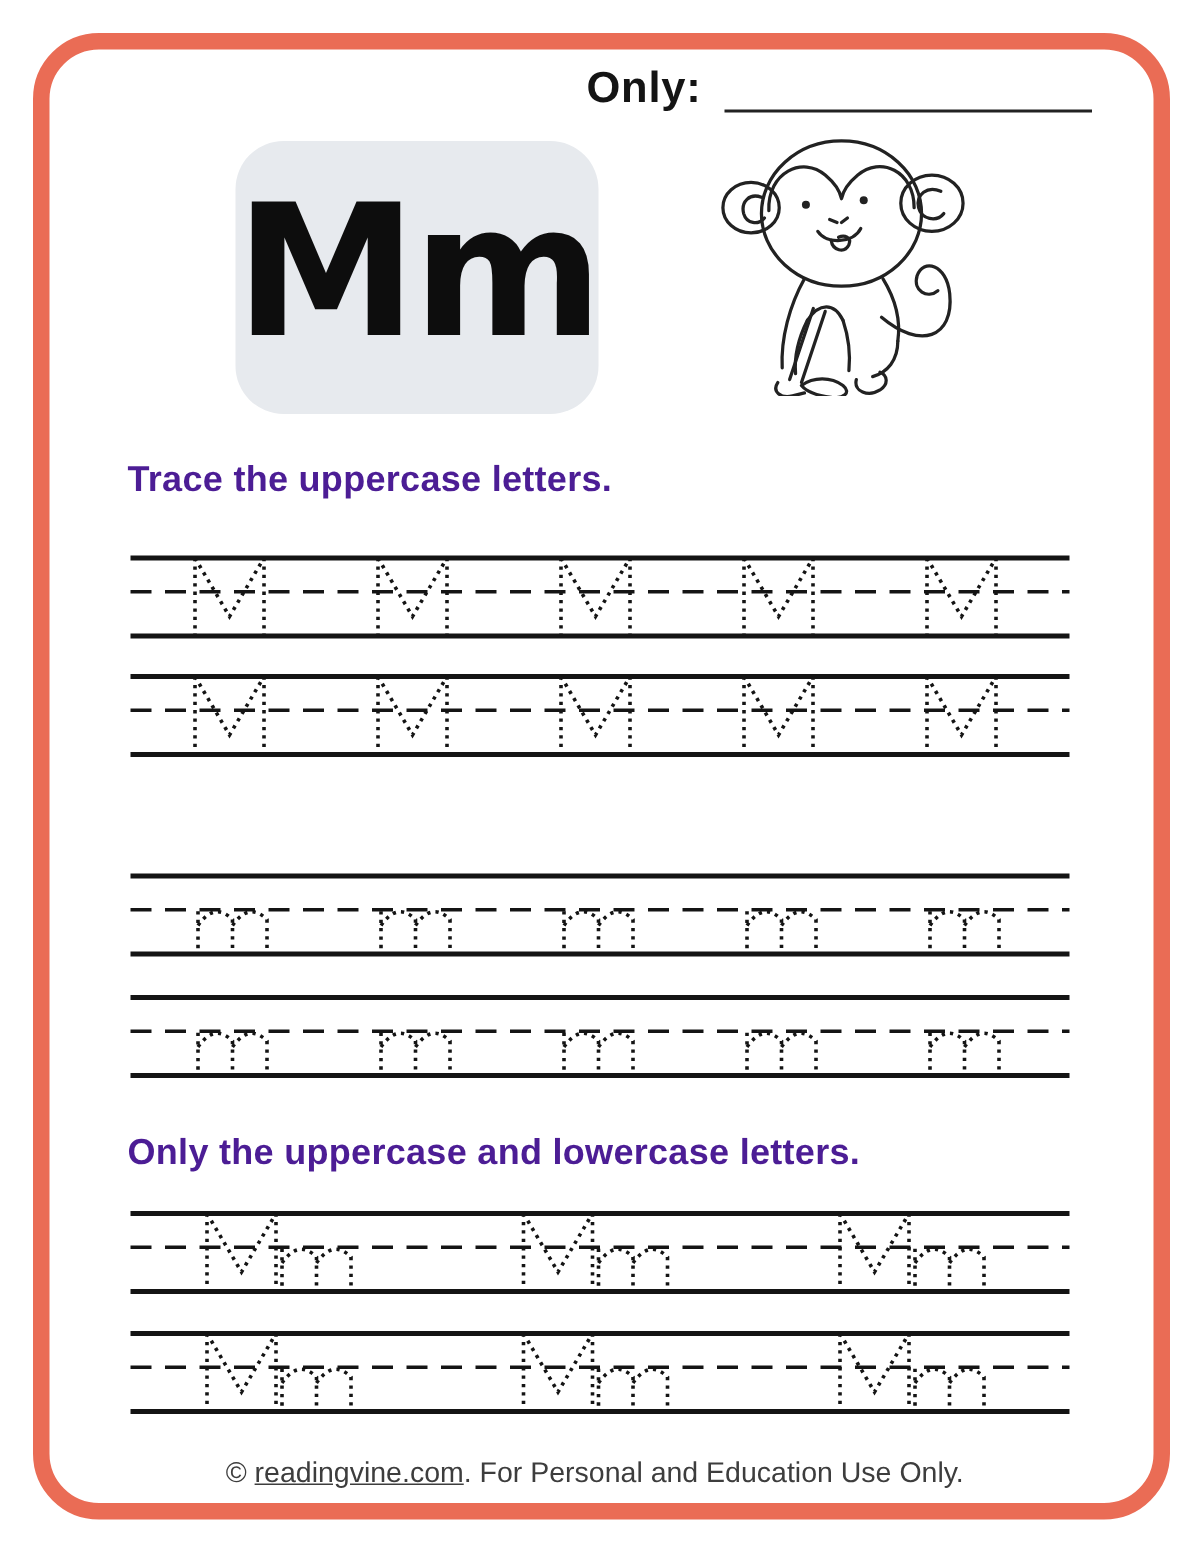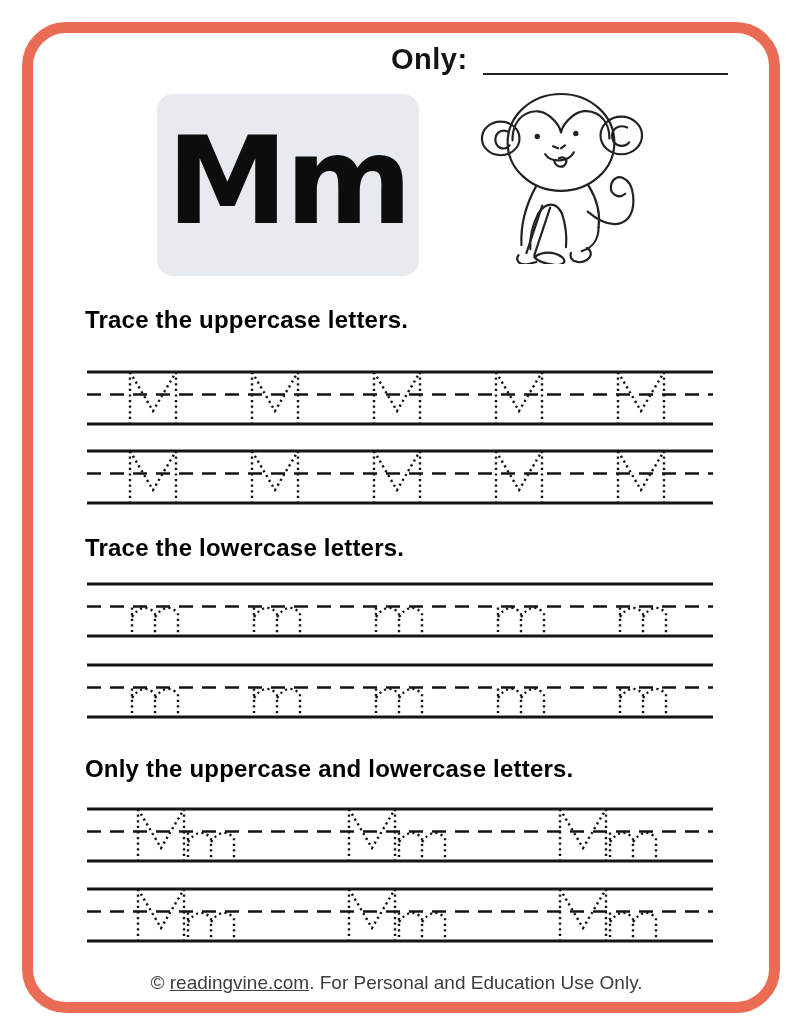--- a/index.html
+++ b/index.html
@@ -13,37 +13,37 @@
     pointer-events:none;
   }
   .name-label{
     position:absolute;left:391px;top:43px;
     font-size:29px;font-weight:bold;letter-spacing:0.5px;color:#141414;
   }
   .name-line{
     position:absolute;left:483px;top:73px;width:245px;height:2px;background:#222;
   }
   .letter-card{
-    position:absolute;left:157px;top:94px;width:262px;height:182px;
-    background:#E7EAEE;border-radius:16px;
+    position:absolute;left:157px;top:94px;width:242px;height:182px;
+    background:#E7EAEE;border-radius:32px;
     display:flex;align-items:center;justify-content:center;
   }
   .letter-card span{
     font-family:"DejaVu Sans","Liberation Sans",sans-serif;
     font-size:122px;font-weight:bold;color:#0d0d0d;letter-spacing:-3px;line-height:1;
     transform:translateY(-4px);
   }
   .mascot{position:absolute;left:477px;top:86px;width:168px;height:178px;}
   .mascot svg{width:100%;height:100%;}
   .mascot-caption{
     position:absolute;left:477px;top:266px;width:168px;text-align:center;
     font-size:25px;font-weight:600;color:#141414;
   }
   .sec-heading{
-    position:absolute;left:85px;font-size:24px;font-weight:600;color:#000000;letter-spacing:0.2px;
+    position:absolute;left:85px;font-size:24px;font-weight:600;color:#4c1d95;letter-spacing:0.2px;
   }
   .h0{top:306px}.h1{top:534px}.h2{top:755px}
   .trace-row{position:absolute;left:85px;width:630px;height:60px;}
   .footer{
     position:absolute;left:0;top:972px;width:793px;text-align:center;
     font-size:19px;color:#3d3d3d;
   }
   .footer a{color:#3d3d3d;text-decoration:underline;cursor:pointer;}
 </style>
 </head>
@@ -84,21 +84,20 @@
         <path d="M66,120 L50,168"></path>
         <path d="M74,122 L58,170"></path>
         <path d="M42,170 c-4,6 2,11 10,9 l8,-2"></path>
         <path d="M58,172 c8,-6 20,-6 28,0 c6,5 0,9 -8,8 c-8,-1 -16,-3 -20,-8"></path>
         <path d="M112,126 C138,148 161,140 158,110 C156,90 140,86 136,98 C133,108 143,114 150,108"></path>
       </g>
     </svg>
   </div>
 
   <div class="sec-heading h0">Trace the uppercase letters.</div>
-  <div class="sec-heading h1">Trace the lowercase letters.</div>
   <div class="sec-heading h2">Only the uppercase and lowercase letters.</div>
 
   <div id="rows-mount">
       <div class="trace-row" style="top: 368px;"><svg width="630" height="60" viewBox="0 0 630 60">
          <line x1="2" y1="4" x2="628" y2="4" stroke="#141414" stroke-width="3.2"></line>
          <line x1="2" y1="26.5" x2="628" y2="26.5" stroke="#141414" stroke-width="2.4" stroke-dasharray="14 9"></line>
          <line x1="2" y1="56" x2="628" y2="56" stroke="#141414" stroke-width="3.2"></line>
          <path d="M 45 4 L 45 56 M 45 4 L 68 43 L 91 4 M 91 4 L 91 56 M 167 4 L 167 56 M 167 4 L 190 43 L 213 4 M 213 4 L 213 56 M 289 4 L 289 56 M 289 4 L 312 43 L 335 4 M 335 4 L 335 56 M 411 4 L 411 56 M 411 4 L 434 43 L 457 4 M 457 4 L 457 56 M 533 4 L 533 56 M 533 4 L 556 43 L 579 4 M 579 4 L 579 56 " fill="none" stroke="#141414" stroke-width="2.4" stroke-dasharray="2.2 3.4"></path>
        </svg></div>
       <div class="trace-row" style="top: 447px;"><svg width="630" height="60" viewBox="0 0 630 60">

